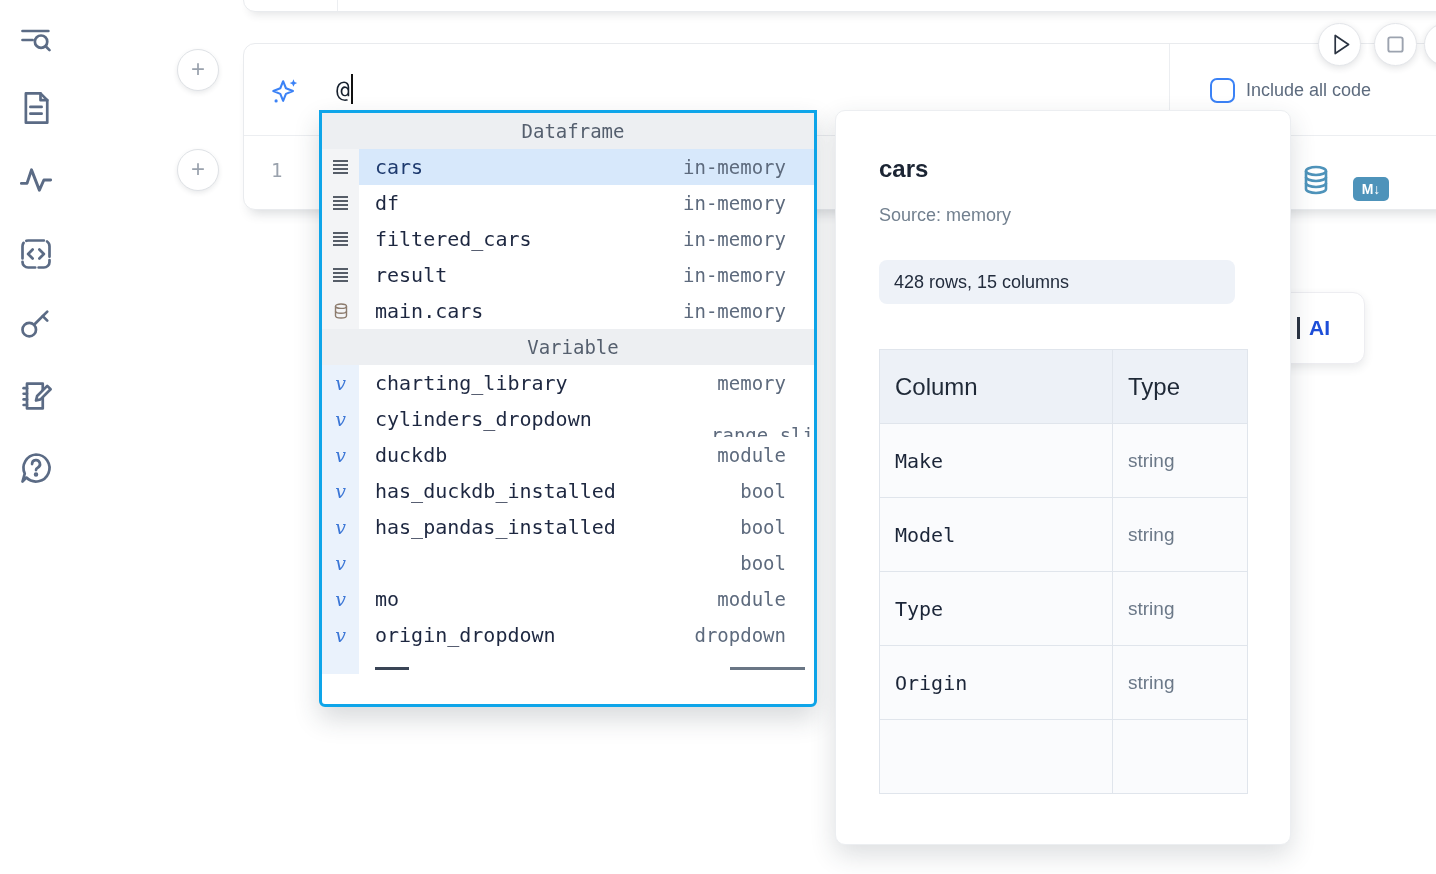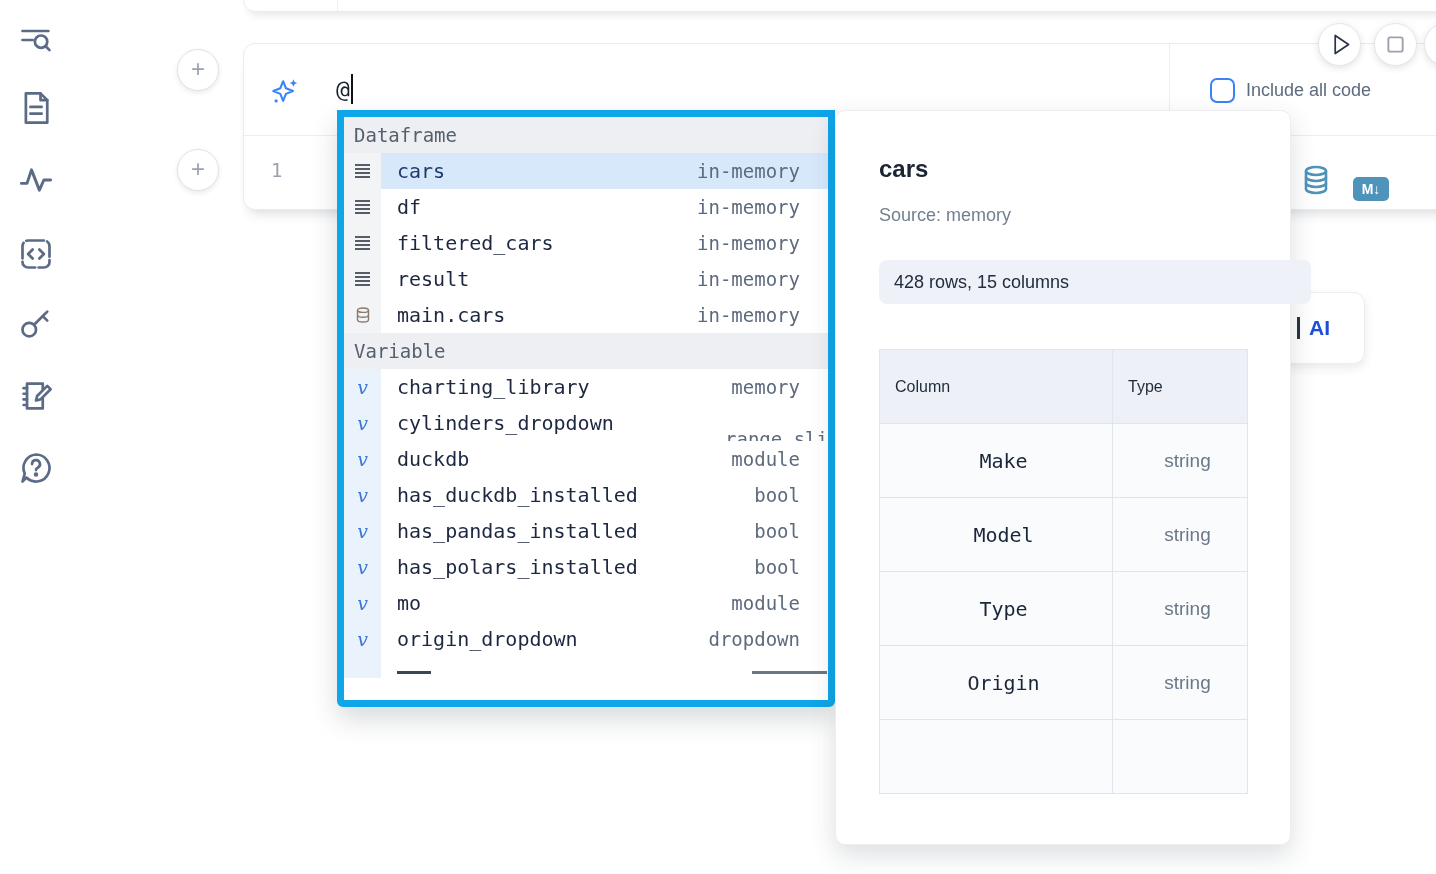--- a/index.html
+++ b/index.html
@@ -74,24 +74,25 @@
     position:absolute; left:1100px; top:292px; width:265px; height:72px; background:#fff;
     border:1px solid #ededf1; border-radius:12px; box-shadow:0 4px 10px rgba(40,50,60,.10);
     z-index:4; display:flex; align-items:center; justify-content:flex-end;
     padding-right:34px; gap:9px;
   }
   #ai-bar { width:3px; height:22px; background:#2a3342; }
   #ai-label { font-size:21px; font-weight:bold; color:#1d4ed8; }
 
   
   #popup {
-    position:absolute; left:337px; top:110px; width:498px; height:597px;
-    background:#fff; border:7px solid #0ea5e9; border-radius:0 0 6px 6px;
+    position:absolute; left:319px; top:110px; width:498px; height:597px;
+    background:#fff; border:3px solid #0ea5e9; border-radius:0 0 6px 6px;
     box-shadow:0 12px 26px rgba(40,50,60,.18); z-index:5; overflow:hidden;
     font-family:"DejaVu Sans Mono", monospace;
+    text-align:center;
   }
   .ac-section {
     height:36px; line-height:36px; background:#edeff2; color:#555f6e;
     font-size:19px; padding-left:10px;
   }
   .ac-item { display:flex; height:36px; }
   .ac-gutter {
     width:37px; flex:none; display:flex; align-items:center; justify-content:center;
     background:#f3f4f6;
   }
@@ -112,28 +113,28 @@
 
   
   #panel {
     position:absolute; left:835px; top:110px; width:456px; height:735px;
     background:#fff; border:1px solid #eceef1; border-radius:10px;
     box-shadow:0 10px 26px rgba(40,50,60,.16); z-index:6;
   }
   #panel-title { position:absolute; left:43px; top:44px; font-size:24px; font-weight:bold; color:#1b2433; }
   #panel-source { position:absolute; left:43px; top:94px; font-size:18px; color:#72808f; }
   #shape-badge {
-    position:absolute; left:43px; top:149px; width:432px; height:44px; line-height:44px;
+    position:absolute; left:43px; top:149px; width:356px; height:44px; line-height:44px;
     background:#eef2f8; border-radius:8px; font-size:18px; color:#222c3d; padding-left:15px;
   }
   #schema-wrap { position:absolute; left:43px; top:238px; width:369px; height:465px; overflow:hidden; }
   #schema { border-collapse:collapse; width:368px; table-layout:fixed; }
   #schema th, #schema td { border:1px solid #e0e5ec; height:74px; padding-left:15px; text-align:left; vertical-align:middle; }
-  #schema th { background:#edf1f7; font-size:16px; font-weight:normal; color:#1f2937; }
-  #schema td { background:#fafbfd;text-align:center; }
+  #schema th { background:#edf1f7; font-size:24px; font-weight:normal; color:#1f2937; }
+  #schema td { background:#fafbfd; }
   #schema col.c1 { width:233px; }
   #schema col.c2 { width:135px; }
   #schema td.colname { font-family:"DejaVu Sans Mono", monospace; font-size:20px; color:#1b2538; }
   #schema td.coltype { font-size:19px; color:#6b7888; }
 </style>
 </head>
 <body>
 
 <div id="screen">
 
@@ -366,21 +367,20 @@
       <div class="ac-main">
           <span class="ac-name">has_pandas_installed</span>
           <span class="ac-type">bool</span>
         </div>
     </div>
     <div class="ac-item">
       <div class="ac-gutter var">
           <span class="var-glyph">v</span>
         </div>
       <div class="ac-main">
-          <span class="ac-name">has_polars_installed</span>
           <span class="ac-type">bool</span>
         </div>
     </div>
     <div class="ac-item">
       <div class="ac-gutter var">
           <span class="var-glyph">v</span>
         </div>
       <div class="ac-main">
           <span class="ac-name">mo</span>
           <span class="ac-type">module</span>

